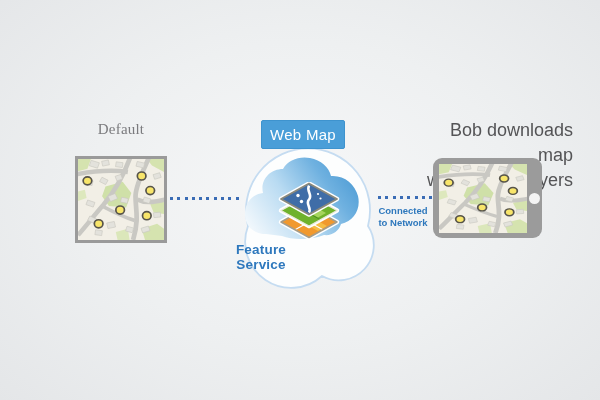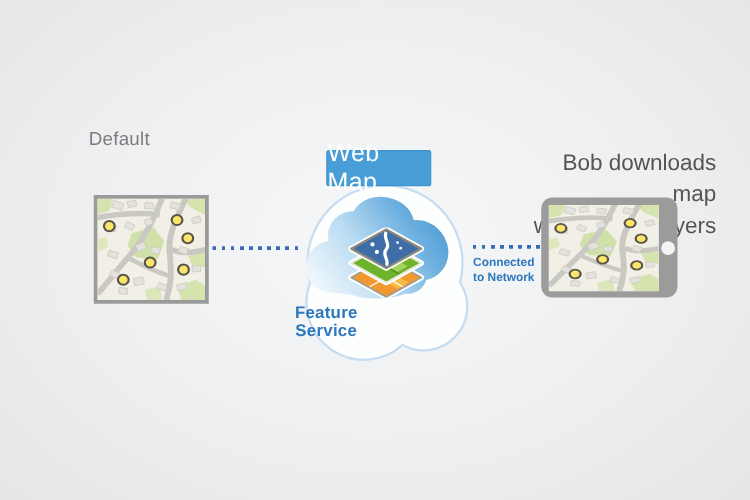--- a/index.html
+++ b/index.html
@@ -14,23 +14,24 @@
   html,body{width:600px;height:400px;overflow:hidden;}
   body{
     font-family:"Liberation Sans", sans-serif;
     background:radial-gradient(ellipse 420px 300px at 50% 48%, #f6f7f8 0%, #eef0f1 50%, #e4e6e8 100%);
     position:relative;
   }
   .abs{position:absolute;}
   .pre{white-space:pre-line;}
 
   .default-label{
-    left:71px;top:103px;width:100px;
-    text-align:left;font-size:15px;color:var(--label-gray,#7B7B7E);
+    left:71px;top:121px;width:100px;
+    text-align:center;font-size:15px;color:var(--label-gray,#7B7B7E);
     letter-spacing:.2px;
+    font-family:Liberation Serif, serif;
   }
   .left-map{
     left:75px;top:156px;width:92px;height:87px;
     border:3px solid #9a9a9a;background:#f2efe6;
   }
   .left-map svg{display:block;width:100%;height:100%;}
 
   .dotted{
     height:3px;
     background:repeating-linear-gradient(90deg, var(--dotted-line,#3A6CB5) 0 3px, transparent 3px 7.3px);
@@ -39,21 +40,21 @@
   .dotted-right{left:378px;top:196px;width:54px;}
 
   .outline-cloud{left:222px;top:146px;width:172px;height:150px;}
   .inner-cloud{left:242px;top:156px;width:122px;height:86px;}
   .layers-icon{left:276px;top:182px;width:66px;height:60px;}
 
   .web-map-button{
     left:261px;top:120px;width:84px;height:29px;
     background:var(--accent-blue,#4A9ED8);
     border:1px solid #3E93CE;border-radius:2px;
-    color:#fff;font-size:20px;
+    color:#fff;font-size:15px;
     display:flex;align-items:center;justify-content:center;
     letter-spacing:.3px;
   }
   .feature-service-label{
     left:221px;top:242px;width:80px;
     text-align:center;font-size:13.5px;line-height:15px;font-weight:bold;
     color:var(--text-blue,#2E78BD);letter-spacing:.2px;
   }
   .connected-label{
     left:374px;top:205px;width:58px;

